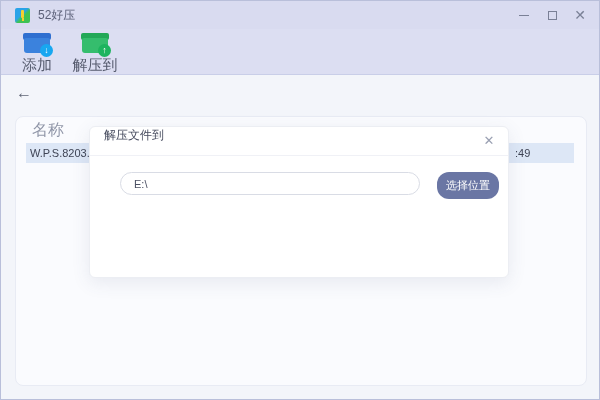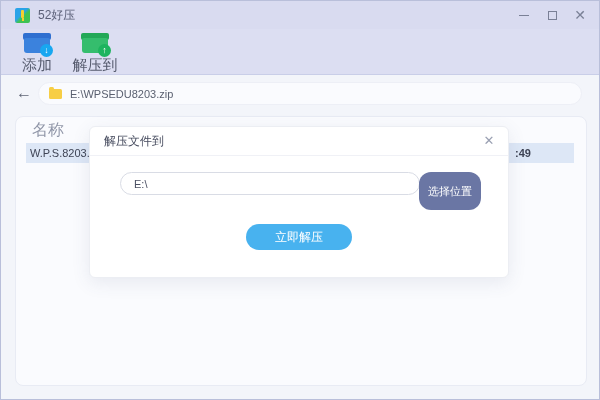--- a/index.html
+++ b/index.html
@@ -56,36 +56,36 @@
   .path-text { font-size:11px; color:#5a6070; }
 
   
   .panel { position:absolute; left:14px; top:115px; width:572px; height:270px;
            background:#fafbfe; border:1px solid #e8ebf4; border-radius:8px; }
   .list-header { height:26px; display:flex; align-items:center; padding-left:16px; }
   .col-label { font-size:16px; color:#9096a8; }
   .file-row { position:relative; margin:0 12px 0 10px; height:20px; background:#dde7f6;
               display:flex; align-items:center; cursor:pointer; }
   .file-name { font-size:11px; color:#3f4455; padding-left:4px; white-space:nowrap; }
-  .file-time { position:absolute; left:489px; font-size:11px; color:#3f4455;font-weight:bold; }
+  .file-time { position:absolute; left:489px; font-size:11px; color:#3f4455; }
 
   
   .dialog { position:absolute; left:88px; top:125px; width:420px; height:152px;
             background:#ffffff; border:1px solid #eceef3; border-radius:6px;
             box-shadow:0 5px 18px rgba(70,80,120,0.10); z-index:10; }
   .dialog-header { position:relative; height:29px; border-bottom:1px solid #f0f1f6;
-                   display:flex; align-items:center; padding-left:14px; }
+                   display:flex; align-items:flex-start; padding-left:14px; }
   .dialog-title { font-size:12px; color:#474c5f; }
   .dialog-close { position:absolute; right:11px; top:6px; width:16px; height:16px;
                   font-size:13px; color:#9aa0b2; text-align:center; line-height:16px; cursor:pointer; }
   .dest-input { position:absolute; left:30px; top:45px; width:300px; height:23px;
                 border:1px solid #d9dce5; border-radius:12px; padding:0 13px;
                 font-size:11px; color:#4a4f62; background:#fff; outline:none;
                 font-family:"Liberation Sans","DejaVu Sans",sans-serif; }
-  .choose-btn { position:absolute; right:27px; top:45px; width:62px; height:38px;
+  .choose-btn { position:absolute; right:9px; top:45px; width:62px; height:27px;
                 background:#6a76a4; border:none; border-radius:12px; color:#fff;
                 font-size:11px; cursor:pointer; font-family:inherit; }
   .extract-btn { position:absolute; left:50%; top:97px; transform:translateX(-50%);
                  width:106px; height:26px; background:#48b2ef; border:none; border-radius:13px;
                  color:#fff; font-size:12px; cursor:pointer; font-family:inherit; }
 </style>
 </head>
 <body>
 
 <div class="window">
@@ -121,39 +121,34 @@
         <span class="lid"></span>
         <span class="body"></span>
         <span class="badge">↑</span>
       </div>
       <span class="tool-label">解压到</span>
     </div>
   </div>
 
   <div class="navbar">
     <span class="back-arrow">←</span>
-    <div class="path-pill">
-      <span class="folder-icon"></span>
-      <span class="path-text">E:\WPSEDU8203.zip</span>
-    </div>
   </div>
 
   <div class="panel">
     <div class="list-header">
       <span class="col-label">名称</span>
     </div>
     <div class="file-row">
       <span class="file-name">W.P.S.8203.30.</span>
       <span class="file-time">:49</span>
     </div>
   </div>
 
   <div class="dialog">
     <div class="dialog-header">
       <span class="dialog-title">解压文件到</span>
       <span class="dialog-close">✕</span>
     </div>
     <input class="dest-input" type="text" value="E:\" style="">
     <button class="choose-btn">选择位置</button>
-    <button class="extract-btn">立即解压</button>
   </div>
 
 </div>
 
 </body></html>

